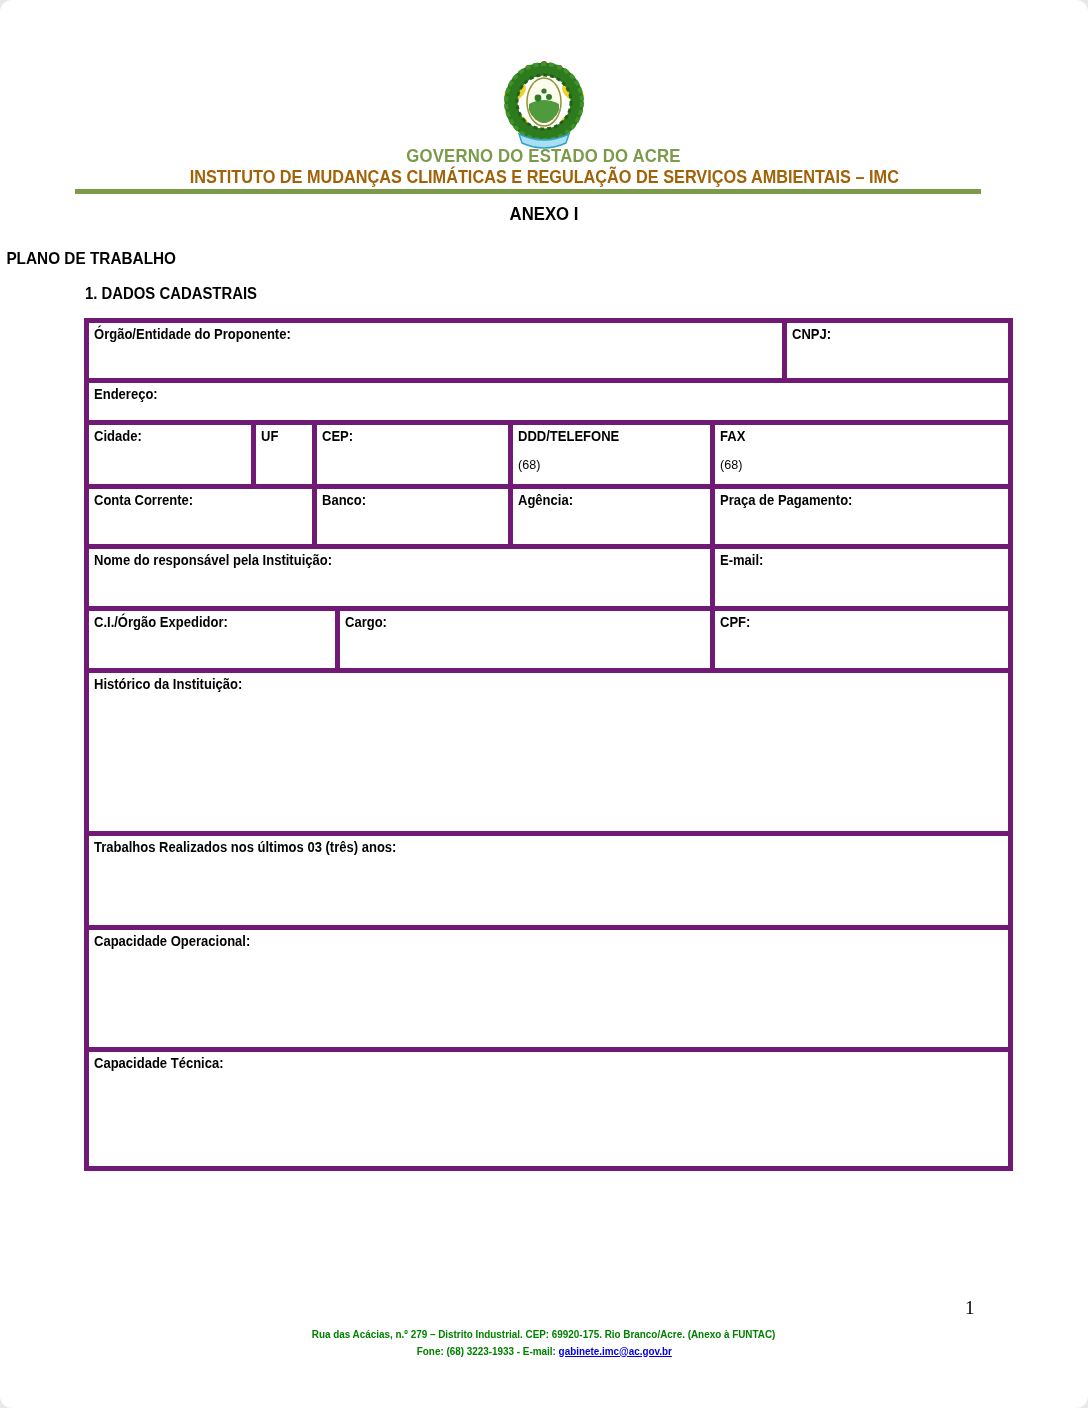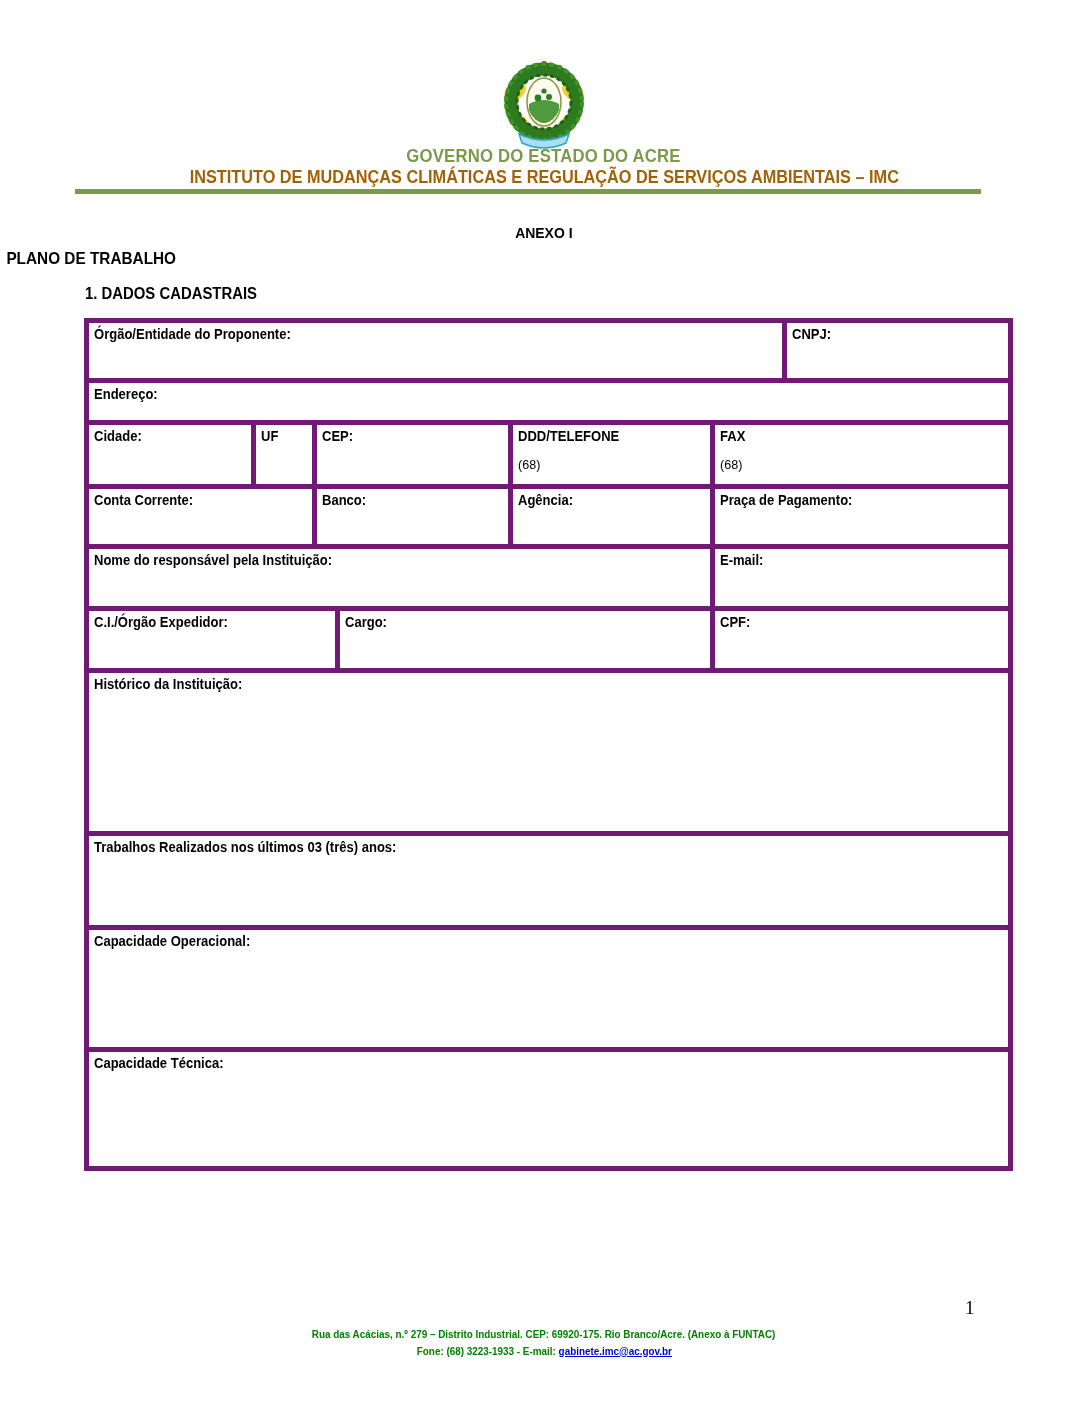--- a/index.html
+++ b/index.html
@@ -6,20 +6,21 @@
   html, body { background: #e8e8e8; }
   .page {
     position: relative;
     width: 1088px;
     height: 1408px;
     margin: 0 auto;
     background: #ffffff;
     font-family: "Liberation Sans", sans-serif;
     color: #000;
     overflow: hidden;
+    border-radius: 12px;
   }
   
   .cond {
     display: inline-block;
     transform: scaleX(0.93);
     transform-origin: 0 50%;
     white-space: nowrap;
   }
   .cond-c {
     display: inline-block;
@@ -63,25 +64,25 @@
     top: 189px;
     left: 75px;
     width: 906px;
     height: 5px;
     background: #7b9a4a;
   }
 
   
   .annex-title {
     position: absolute;
-    top: 224px;
-    left: 0;
-    width: 100%;
-    text-align: center;
-    font-size: 15px;
+    top: 204px;
+    left: 0;
+    width: 100%;
+    text-align: center;
+    font-size: 18px;
     font-weight: bold;
     text-decoration: underline;
   }
   .doc-title {
     position: absolute;
     top: 249px;
     left: 0;
     width: 100%;
     text-align: left;
     font-size: 16.5px;

